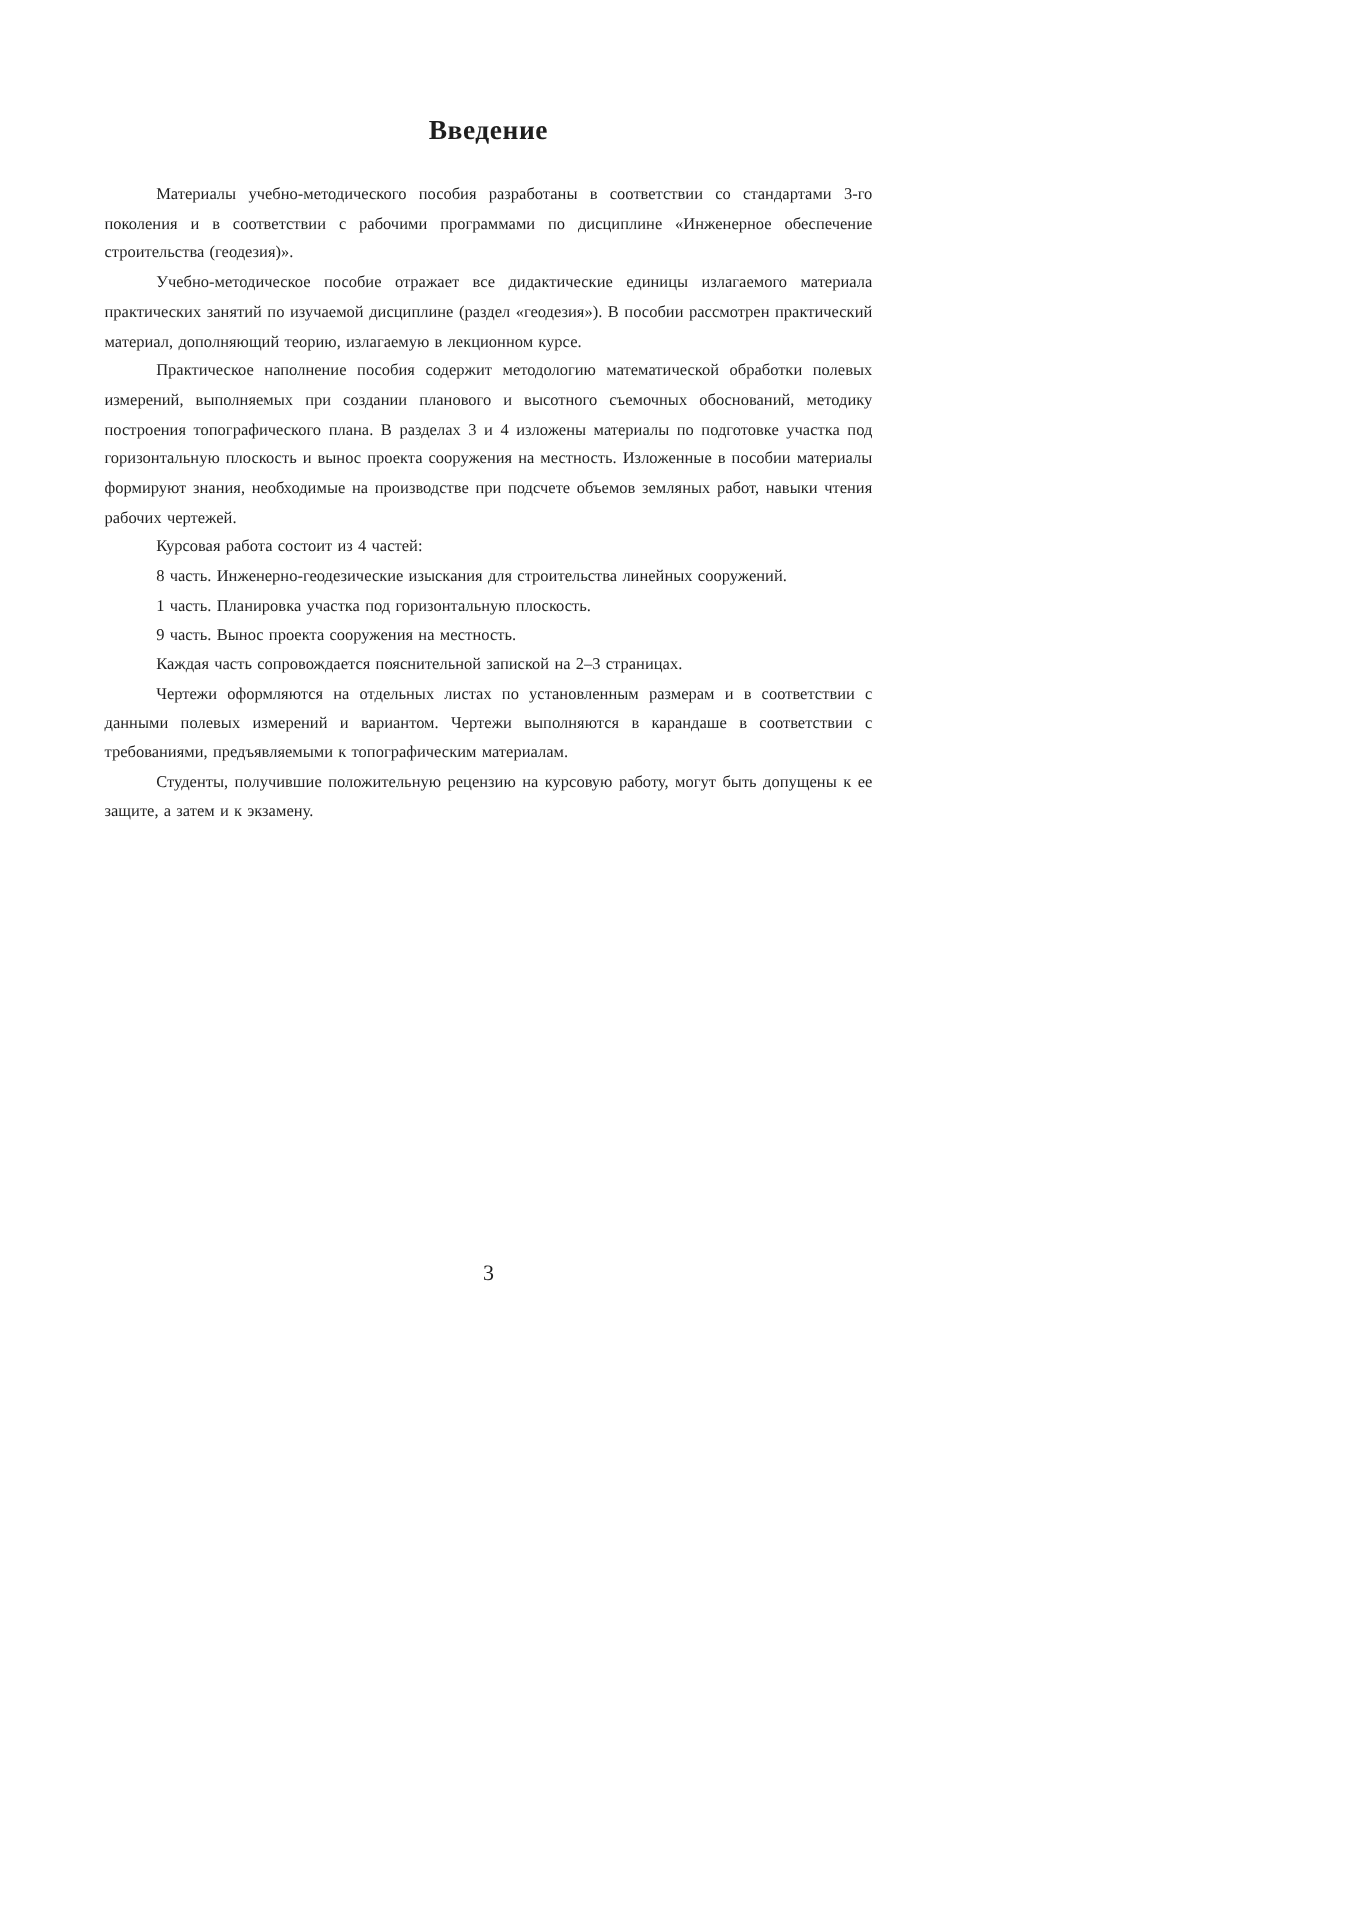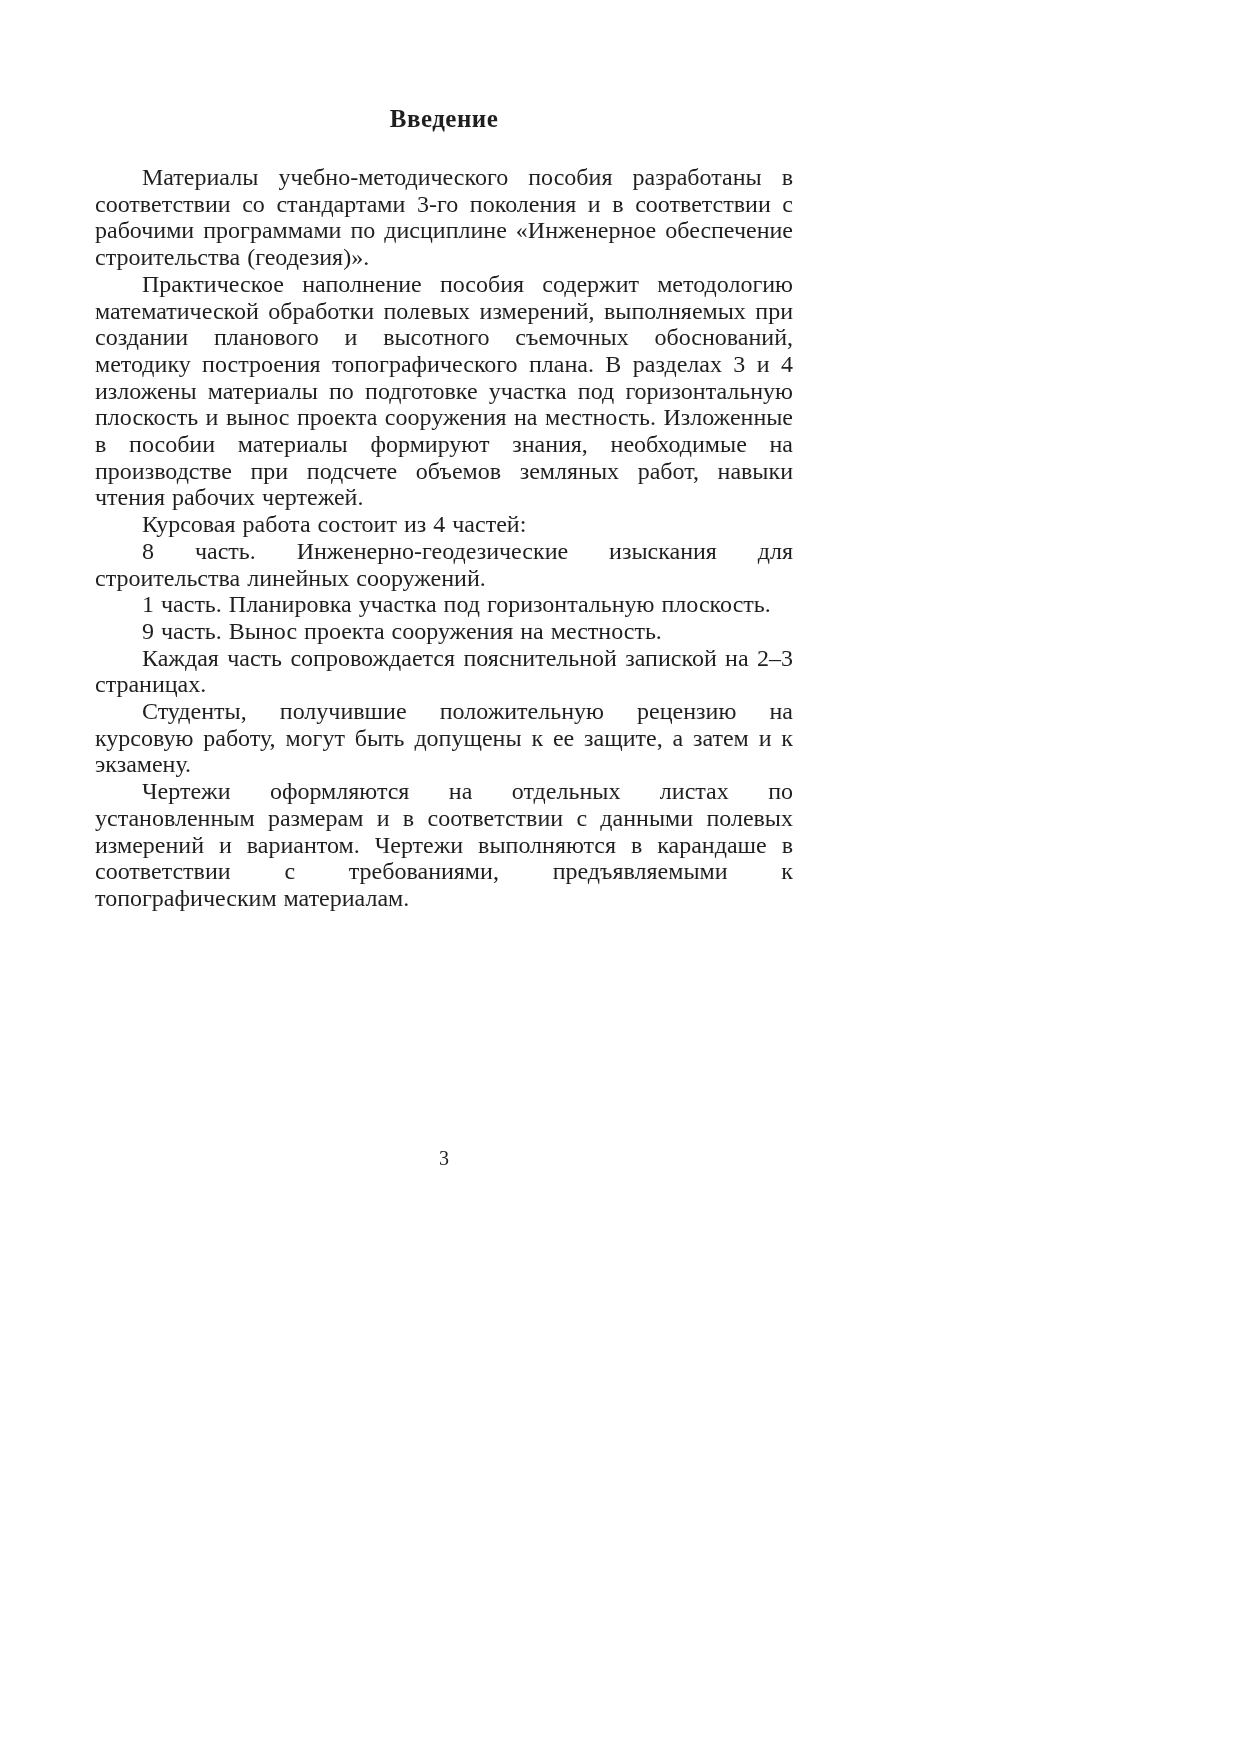--- a/index.html
+++ b/index.html
@@ -27,21 +27,21 @@
     text-align: center;
     font-size: 25px;
     line-height: 30px;
     font-weight: bold;
     letter-spacing: 0.5px;
   }
   .body-text p {
     margin: 0;
     text-indent: 47px;
     text-align: justify;
-    font-size: 24px;
+    font-size: 15px;
     line-height: 26.7px;
     word-spacing: 1px;
   }
   .page-number {
     position: absolute;
     top: 1146px;
     left: 95px;
     width: 698px;
     text-align: center;
     font-size: 20px;
@@ -49,24 +49,25 @@
   }
 </style>
 </head>
 <body>
 
 <div class="page">
   <div class="content">
     <h1 class="heading">Введение</h1>
     <div class="body-text">
       <p>Материалы учебно-методического пособия разработаны в соответствии со стандартами 3-го поколения и в соответствии с рабочими программами по дисциплине «Инженерное обеспечение строительства (геодезия)».</p>
+      <p>Учебно-методическое пособие отражает все дидактические единицы излагаемого материала практических занятий по изучаемой дисциплине (раздел «геодезия»). В пособии рассмотрен практический материал, дополняющий теорию, излагаемую в лекционном курсе.</p>
       <p>Практическое наполнение пособия содержит методологию математической обработки полевых измерений, выполняемых при создании планового и высотного съемочных обоснований, методику построения топографического плана. В разделах 3 и 4 изложены материалы по подготовке участка под горизонтальную плоскость и вынос проекта сооружения на местность. Изложенные в пособии материалы формируют знания, необходимые на производстве при подсчете объемов земляных работ, навыки чтения рабочих чертежей.</p>
       <p>Курсовая работа состоит из 4 частей:</p>
       <p>8 часть. Инженерно-геодезические изыскания для строительства линейных сооружений.</p>
       <p>1 часть. Планировка участка под горизонтальную плоскость.</p>
       <p>9 часть. Вынос проекта сооружения на местность.</p>
       <p>Каждая часть сопровождается пояснительной запиской на 2–3 страницах.</p>
+      <p>Чертежи оформляются на отдельных листах по установленным размерам и в соответствии с данными полевых измерений и вариантом. Чертежи выполняются в карандаше в соответствии с требованиями, предъявляемыми к топографическим материалам.</p>
       <p>Студенты, получившие положительную рецензию на курсовую работу, могут быть допущены к ее защите, а затем и к экзамену.</p>
-      <p>Чертежи оформляются на отдельных листах по установленным размерам и в соответствии с данными полевых измерений и вариантом. Чертежи выполняются в карандаше в соответствии с требованиями, предъявляемыми к топографическим материалам.</p>
     </div>
   </div>
   <div class="page-number">3</div>
 </div>
 
 </body></html>

